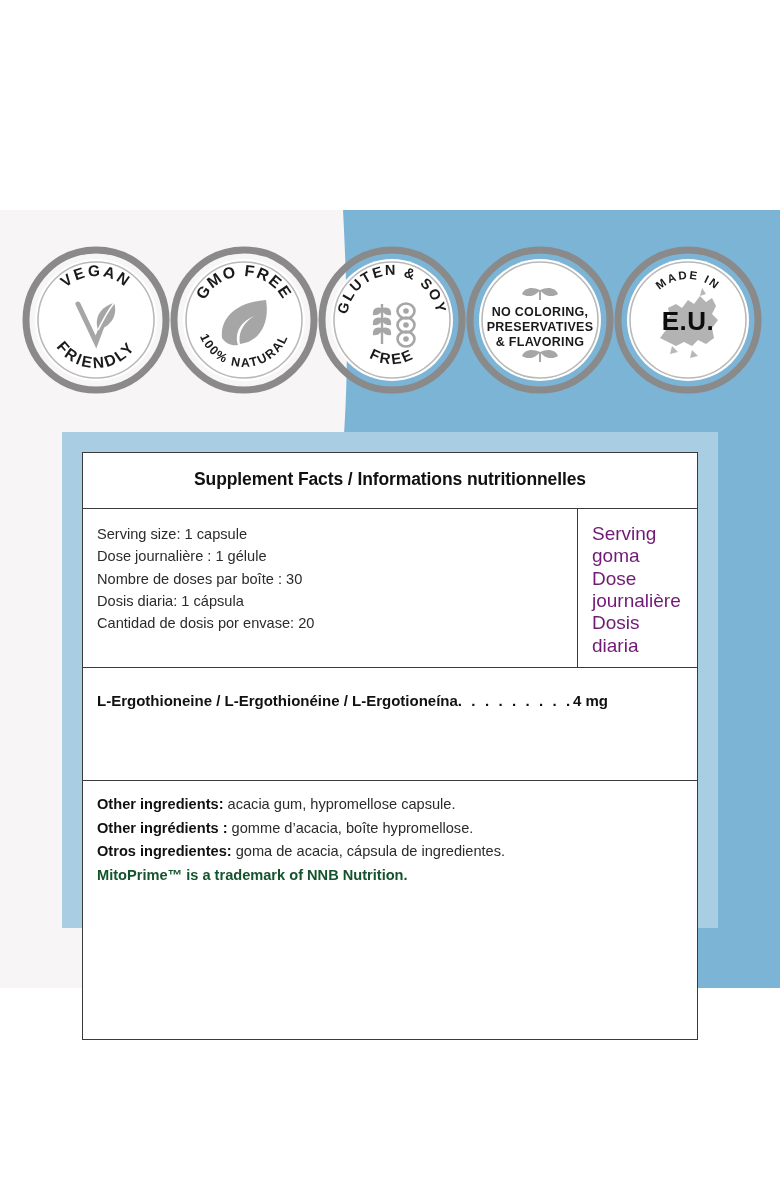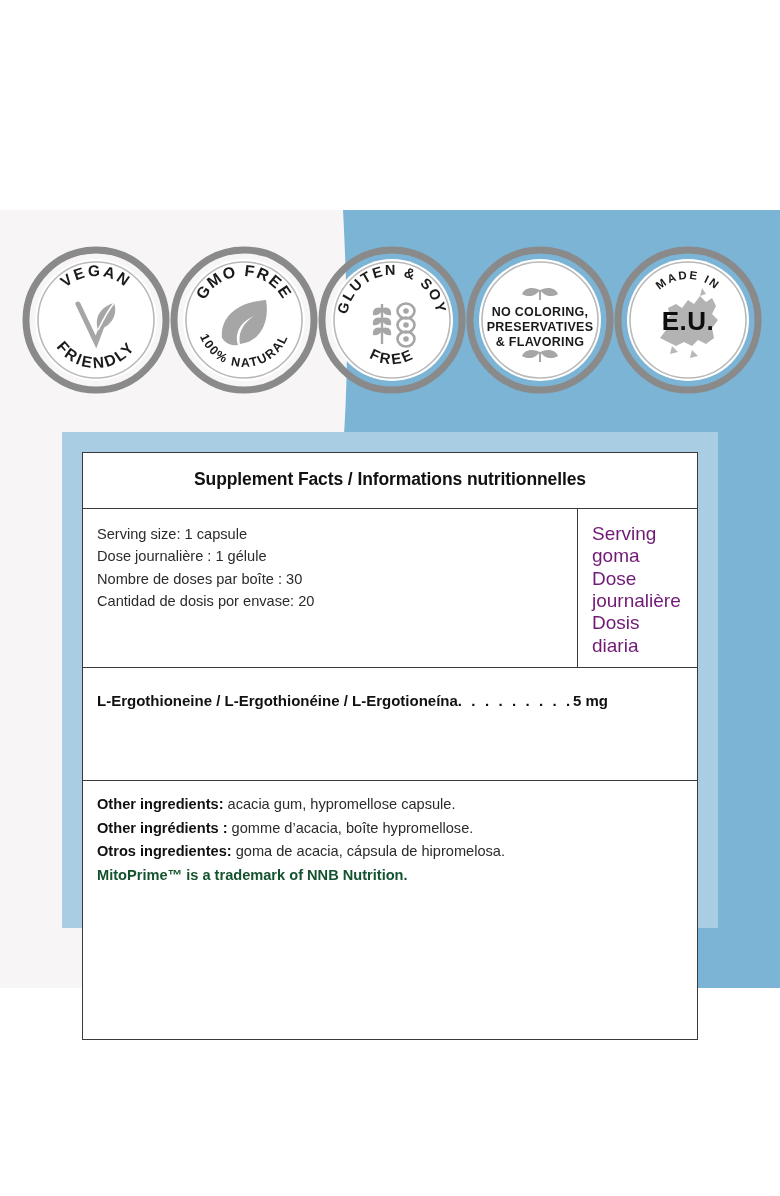--- a/index.html
+++ b/index.html
@@ -256,39 +256,40 @@
 
     <div class="facts-title">
       <div>Supplement Facts / Informations nutritionnelles</div>
     </div>
 
     <div class="serving-row">
       <div class="serving-left">
         <div class="line">Serving size: 1 capsule</div>
         <div class="line">Dose journalière : 1 gélule</div>
         <div class="line">Nombre de doses par boîte : 30</div>
+        <div class="line">Dosis diaria: 1 cápsula</div>
         <div class="line">Cantidad de dosis por envase: 20</div>
       </div>
       <div class="serving-right">
         <div class="line">Serving</div>
         <div class="line">goma</div>
         <div class="line">Dose</div>
         <div class="line">journalière</div>
         <div class="line">Dosis</div>
         <div class="line">diaria</div>
       </div>
     </div>
 
     <div class="actives-row">
       <div class="active-line">
-        <span>L-Ergothioneine / L-Ergothionéine / L-Ergotioneína</span><span class="dots">. . . . . . . . .</span><span>5 mg</span>
+        <span>L-Ergothioneine / L-Ergothionéine / L-Ergotioneína</span><span class="dots">. . . . . . . . .</span><span>4 mg</span>
       </div>
     </div>
 
     <div class="other-row">
       <div class="line"><b>Other ingredients:</b><span> acacia gum, hypromellose capsule.</span></div>
       <div class="line"><b>Other ingrédients :</b><span> gomme d’acacia, boîte hypromellose.</span></div>
-      <div class="line"><b>Otros ingredientes:</b><span> goma de acacia, cápsula de hipromelosa.</span></div>
+      <div class="line"><b>Otros ingredientes:</b><span> goma de acacia, cápsula de ingredientes.</span></div>
       <div class="line all-bold">MitoPrime™ is a trademark of NNB Nutrition.</div>
     </div>
 
   </div>
 </div>
 
 </body></html>

